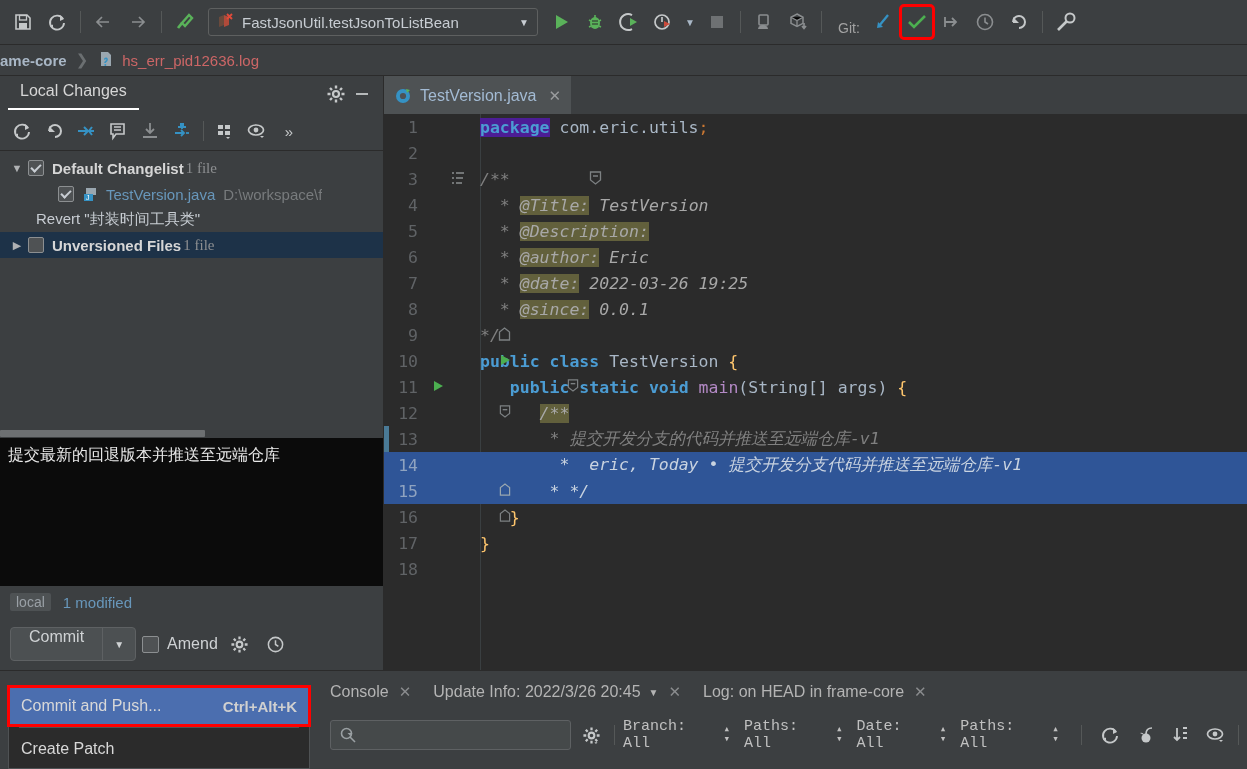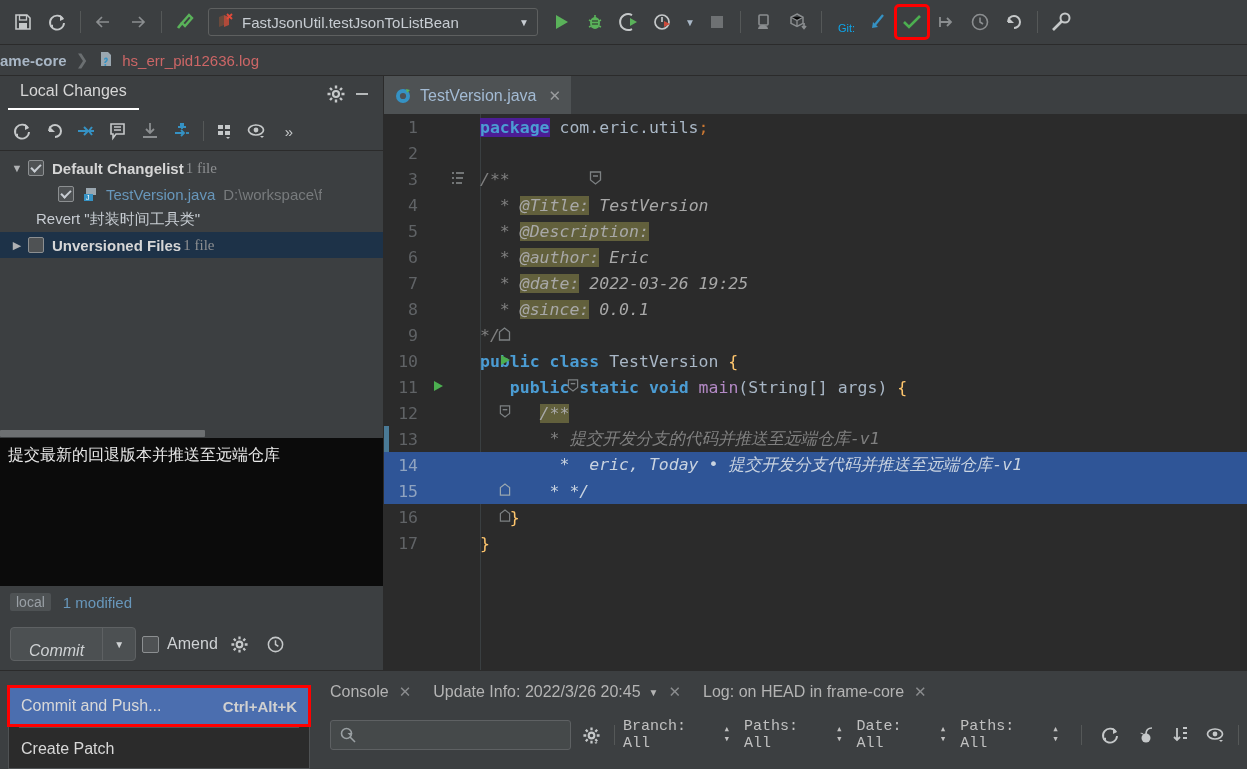--- a/index.html
+++ b/index.html
@@ -7,21 +7,21 @@
   .app{width:1247px;height:769px;position:relative;background:#3c3f41;}
 
   
   .toolbar{height:45px;background:#3c3f41;display:flex;align-items:center;padding:0 6px;box-sizing:border-box;border-bottom:1px solid #2b2b2b;position:relative;}
   .tb-ico{width:30px;height:30px;display:flex;align-items:center;justify-content:center;margin:0 2px;color:#a9b7c6;}
   .tb-ico svg{display:block;}
   .tb-sep{width:1px;height:22px;background:#555858;margin:0 6px;}
   .runcfg{height:28px;min-width:330px;border:1px solid #5e6060;border-radius:3px;display:flex;align-items:center;padding:0 8px;box-sizing:border-box;background:#3c3f41;margin:0 6px;}
   .runcfg .label{font-size:15px;color:#c8cdd3;margin-left:7px;white-space:nowrap;}
   .runcfg .caret{margin-left:auto;font-size:10px;color:#c8cdd3;}
-  .git-label{font-size:11px;color:#0ea5e9;margin:12px 6px 0 10px;}
+  .git-label{font-size:14px;color:#a3a3a3;margin:12px 6px 0 10px;}
   .hl-red{outline:3px solid #ff0000;outline-offset:0px;border-radius:2px;}
 
   
   .breadcrumb{height:30px;background:#3c3f41;display:flex;align-items:center;padding-left:0px;font-size:15px;border-bottom:1px solid #2b2b2b;}
   .bc-proj{font-weight:bold;color:#a9b7c6;}
   .bc-sep{color:#6b6f71;margin:0 9px;font-size:15px;}
   .bc-file{color:#cc6666;margin-left:7px;}
 
   
   .body-row{display:flex;height:594px;}
@@ -49,21 +49,21 @@
   .tree-row.selected{background:#1d3248;}
 
   .vcs-spacer{flex:1;}
   .hscroll{height:9px;margin:0;background:#3c3f41;position:relative;}
   .hscroll .thumb{position:absolute;left:0;top:1px;height:7px;width:205px;background:#6d7072;border-radius:1px;}
   .msgbox{height:148px;background:#0b0b0b;color:#e8e8e8;font-size:16px;padding:6px 8px;box-sizing:border-box;line-height:1.4;}
   .statusrow{height:32px;display:flex;align-items:center;padding:0 10px;font-size:15px;background:#3c3f41;}
   .localbadge{background:#4e5254;color:#9aa0a6;padding:1px 6px;border-radius:2px;font-size:14px;}
   .modified{color:#6897bb;margin-left:12px;}
   .commitrow{height:52px;display:flex;align-items:center;padding:0 10px;background:#3c3f41;}
-  .btn-commit{height:32px;display:flex;align-items:flex-end;border:1px solid #5e6163;border-radius:4px;background:#4c5052;font-style:italic;}
+  .btn-commit{height:32px;display:flex;align-items:flex-start;border:1px solid #5e6163;border-radius:4px;background:#4c5052;}
   .btn-commit .txt{padding:0 18px;font-size:16px;color:#cfd2d4;}
   .btn-commit .arrow{border-left:1px solid #5e6163;width:32px;height:100%;display:flex;align-items:center;justify-content:center;font-size:10px;color:#cfd2d4;}
   .amend{display:flex;align-items:center;margin-left:6px;font-size:16px;color:#cfd2d4;}
   .amend .cbx{margin-right:8px;width:15px;height:15px;}
   .commitrow .ico{width:28px;height:26px;display:flex;align-items:center;justify-content:center;margin-left:8px;}
 
   
   .menu{position:absolute;left:8px;top:686px;width:300px;background:#2b2b2b;border:1px solid #4f5254;z-index:40;}
   .menu-item{height:38px;display:flex;align-items:center;padding:0 12px;font-size:16px;}
   .menu-item.sel{background:#4b6eaf;}
@@ -576,20 +576,25 @@
             </span>
             <span class="code yel">   <span>}</span></span>
           </div>
 
           <div class="line">
             <span class="gut">17</span>
             <span class="gutico"></span>
             <span class="code yel">}</span>
           </div>
 
+          <div class="line">
+            <span class="gut">18</span>
+            <span class="gutico"></span>
+            <span class="code"></span>
+          </div>
 
         </div>
       </div>
     </div>
   </div>
 
   <div class="bottom">
     <div class="btabs">
       <div class="btab">
         <span>Console</span>

